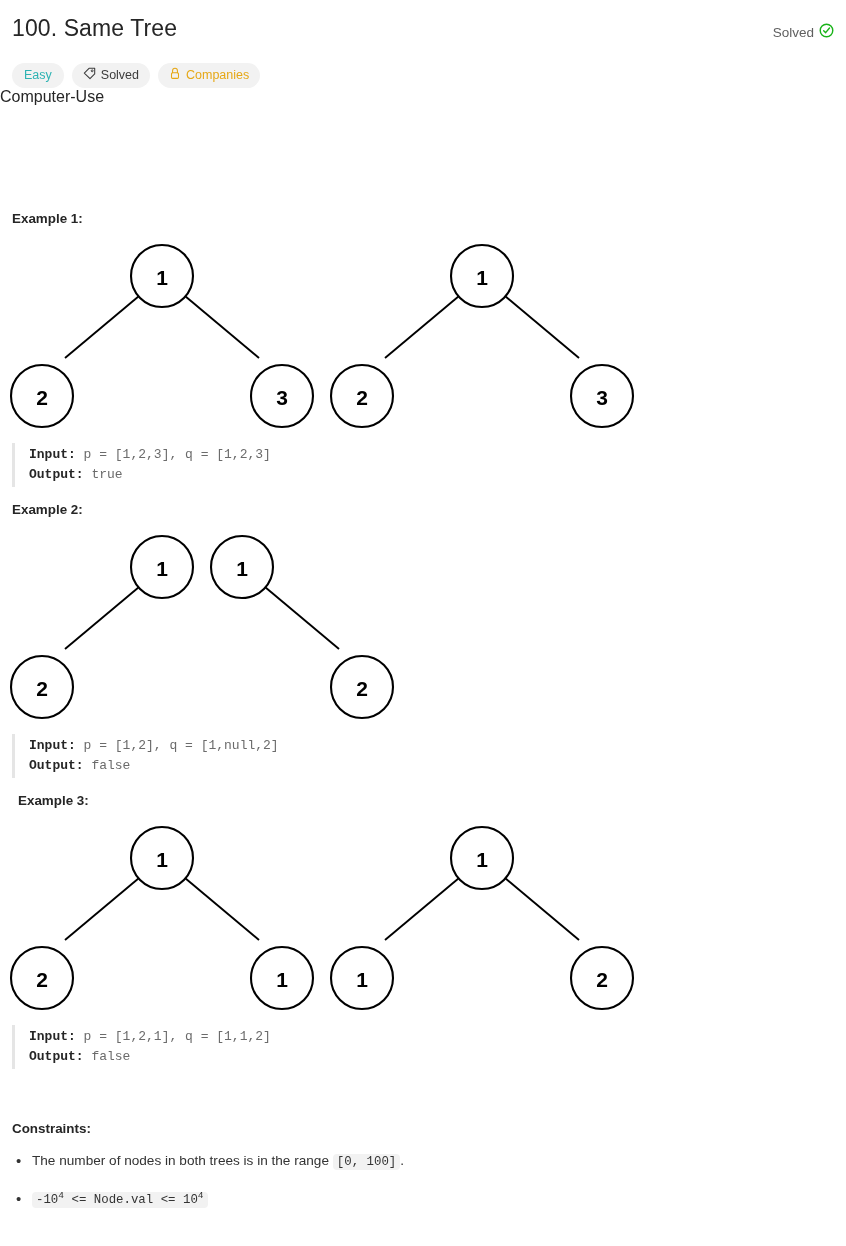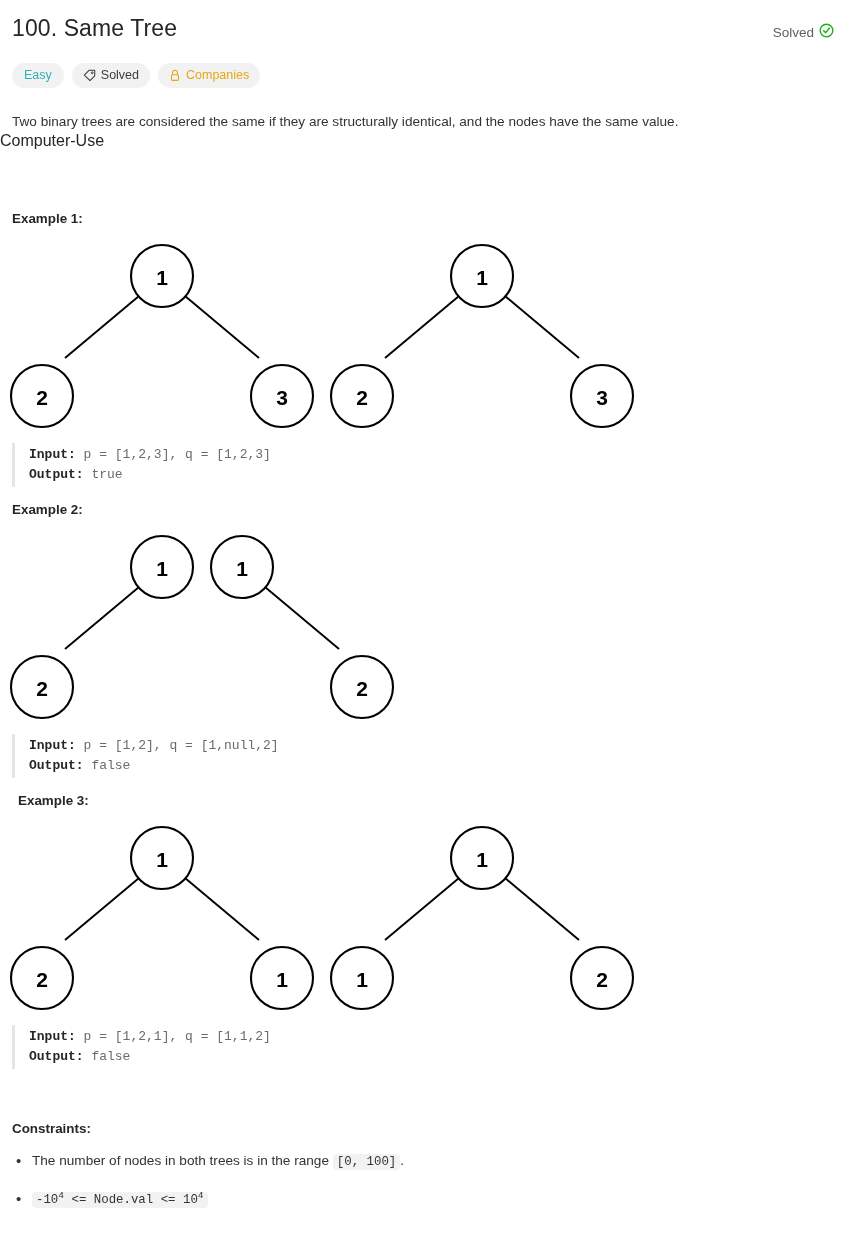--- a/index.html
+++ b/index.html
@@ -46,21 +46,21 @@
 
   
   .tags {
     display: flex;
     align-items: center;
     gap: 8px;
     margin-top: 19px;
   }
   .pill {
     display: inline-flex;
-    align-items: center;
+    align-items: flex-start;
     gap: 5px;
     background: #f2f2f2;
     border-radius: 20px;
     padding: 4px 11px;
     font-size: 12.5px;
     line-height: 1.35;
     white-space: nowrap;
   }
   .pill-easy { color: #2db3b3; padding: 4px 12px; }
   .pill-topics { color: #3c3c3c; }
@@ -208,21 +208,20 @@
         <svg width="12" height="13" viewBox="0 0 14 16">
           <path d="M4 7 L4 4.6 A3 3 0 0 1 10 4.6 L10 7" fill="none" stroke="#e6a817" stroke-width="1.3" stroke-linecap="round"></path>
           <rect x="2.7" y="7" width="8.6" height="7" rx="1.3" fill="none" stroke="#e6a817" stroke-width="1.3"></rect>
         </svg>
       </span>
       <span>Companies</span>
     </div>
   </div>
 
 
-  <p class="desc">Two binary trees are considered the same if they are structurally identical, and the nodes have the same value.</p>
 
 </div>
 
 
 <div class="example-head ex1-head">Example 1:</div>
 
 <div class="tree-fig" style="top:238px;">
   <svg width="680" height="200" viewBox="0 0 680 200">
     <line class="edge-line" x1="139" y1="58" x2="65" y2="120"></line>
     <line class="edge-line" x1="185" y1="58" x2="259" y2="120"></line>

